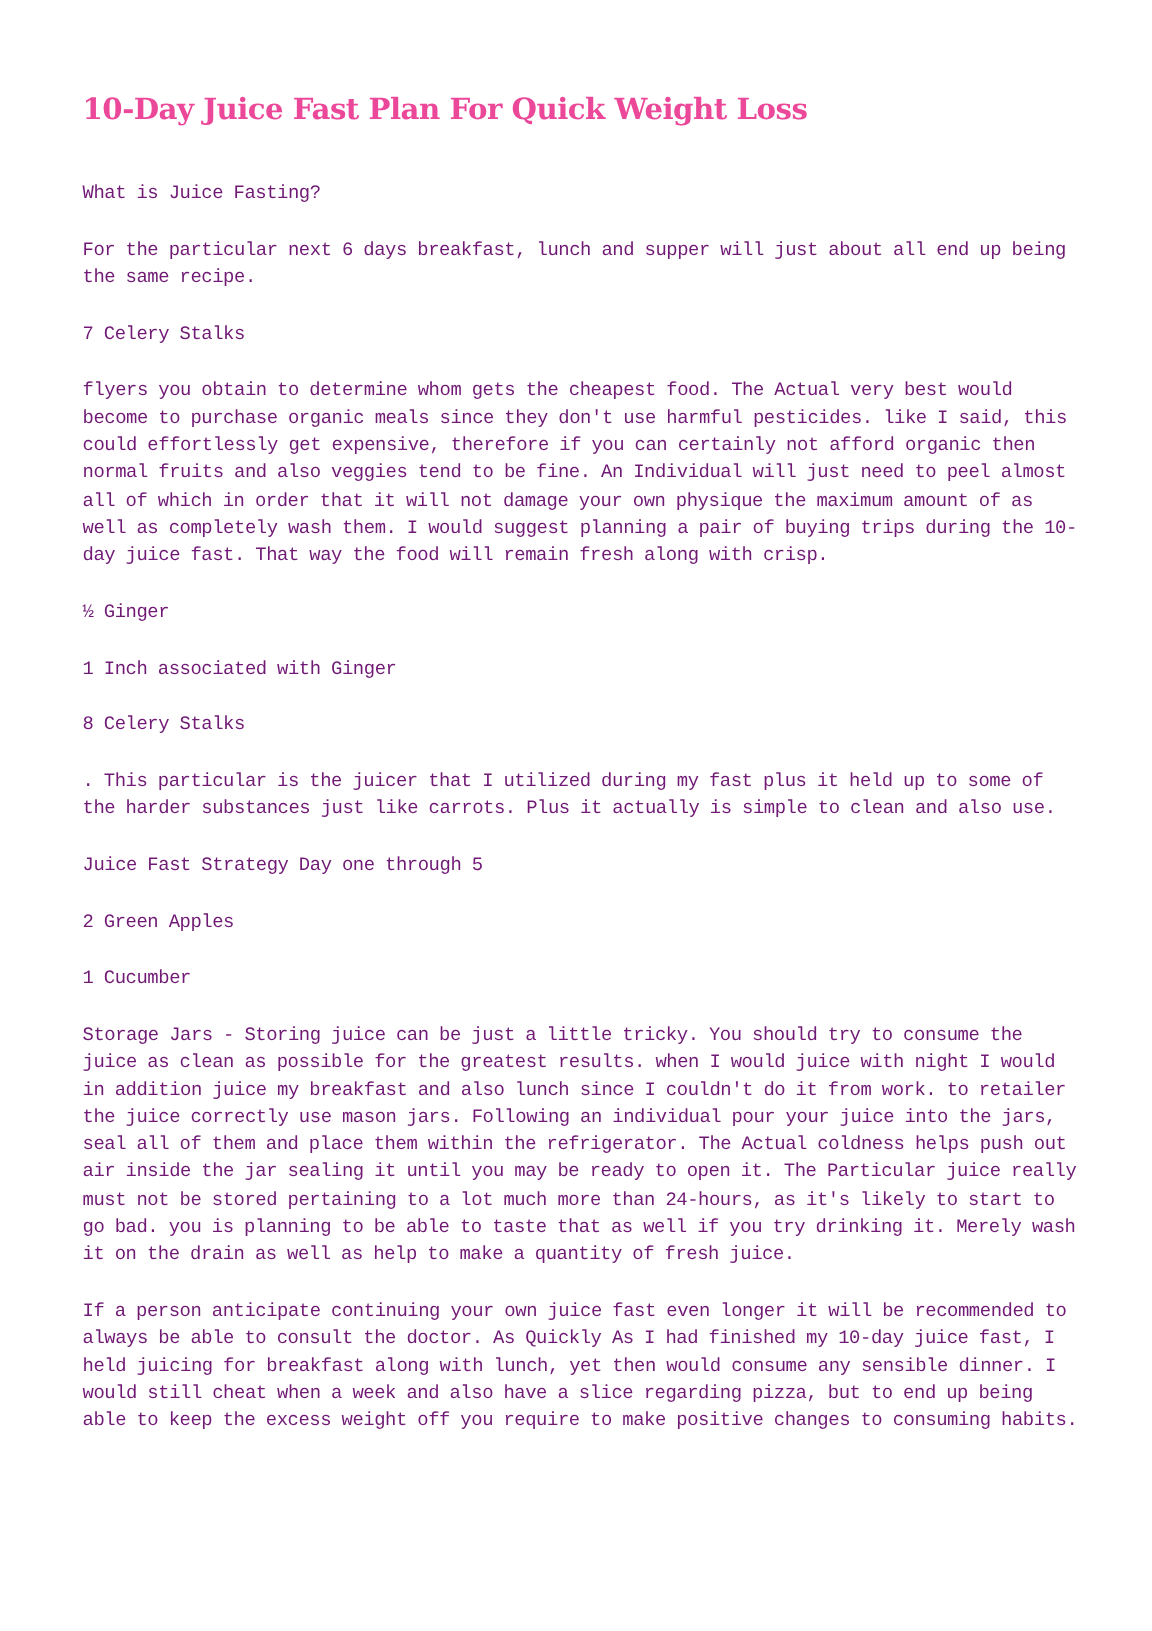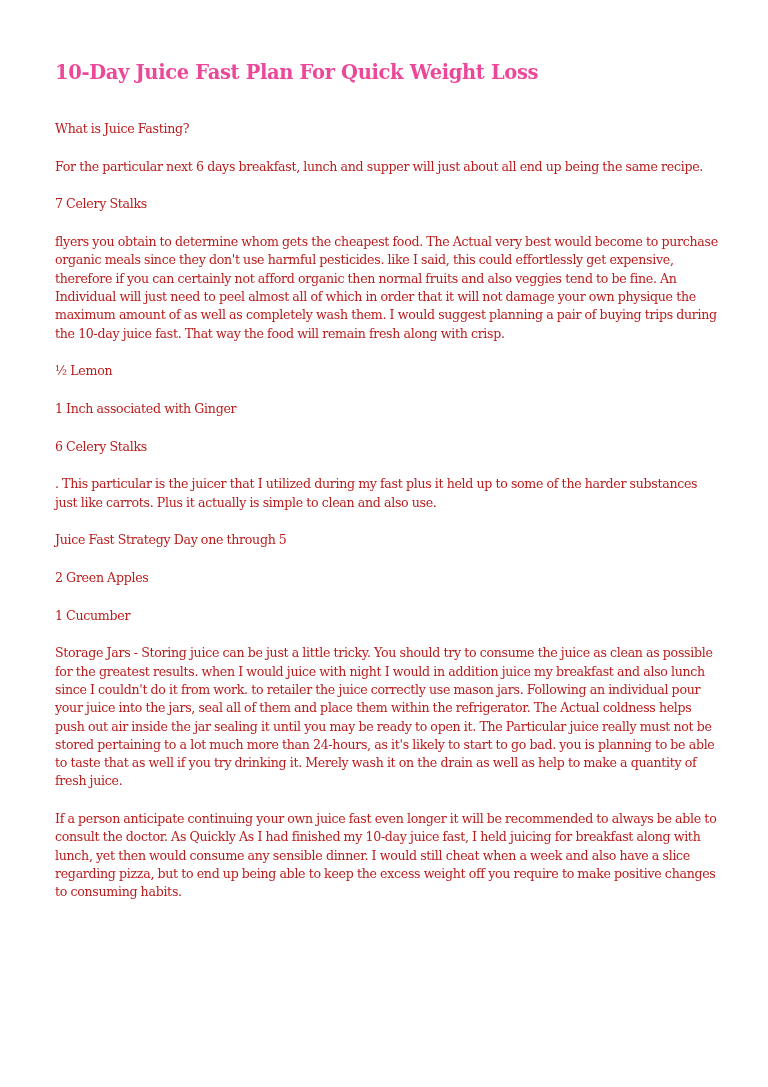--- a/index.html
+++ b/index.html
@@ -29,34 +29,35 @@
       margin: 0 0 32px 0;
       letter-spacing: -0.35px;
       color: #ec4899;
     }
     .para {
       font-size: 12.6px;
       line-height: 18.3px;
       margin: 0 0 19.4px 0;
       letter-spacing: -0.3px;
       word-spacing: -0.3px;
-      color: #b91c1c;
+      color: #701a75;
+      font-family: Liberation Mono, monospace;
     }
   </style>
 </head>
 <body>
 
 <div class="page">
   <h1 class="title">10-Day Juice Fast Plan For Quick Weight Loss</h1>
   <p class="para">What is Juice Fasting?</p>
   <p class="para">For the particular next 6 days breakfast, lunch and supper will just about all end up being the same recipe.</p>
   <p class="para">7 Celery Stalks</p>
   <p class="para">flyers you obtain to determine whom gets the cheapest food. The Actual very best would become to purchase organic meals since they don't use harmful pesticides. like I said, this could effortlessly get expensive, therefore if you can certainly not afford organic then normal fruits and also veggies tend to be fine. An Individual will just need to peel almost all of which in order that it will not damage your own physique the maximum amount of as well as completely wash them. I would suggest planning a pair of buying trips during the 10-day juice fast. That way the food will remain fresh along with crisp.</p>
-  <p class="para">½ Lemon</p>
+  <p class="para">½ Ginger</p>
   <p class="para">1 Inch associated with Ginger</p>
-  <p class="para">6 Celery Stalks</p>
+  <p class="para">8 Celery Stalks</p>
   <p class="para">. This particular is the juicer that I utilized during my fast plus it held up to some of the harder substances just like carrots. Plus it actually is simple to clean and also use.</p>
   <p class="para">Juice Fast Strategy Day one through 5</p>
   <p class="para">2 Green Apples</p>
   <p class="para">1 Cucumber</p>
   <p class="para">Storage Jars - Storing juice can be just a little tricky. You should try to consume the juice as clean as possible for the greatest results. when I would juice with night I would in addition juice my breakfast and also lunch since I couldn't do it from work. to retailer the juice correctly use mason jars. Following an individual pour your juice into the jars, seal all of them and place them within the refrigerator. The Actual coldness helps push out air inside the jar sealing it until you may be ready to open it. The Particular juice really must not be stored pertaining to a lot much more than 24-hours, as it's likely to start to go bad. you is planning to be able to taste that as well if you try drinking it. Merely wash it on the drain as well as help to make a quantity of fresh juice.</p>
   <p class="para">If a person anticipate continuing your own juice fast even longer it will be recommended to always be able to consult the doctor. As Quickly As I had finished my 10-day juice fast, I held juicing for breakfast along with lunch, yet then would consume any sensible dinner. I would still cheat when a week and also have a slice regarding pizza, but to end up being able to keep the excess weight off you require to make positive changes to consuming habits.</p>
 </div>
 
 </body></html>

